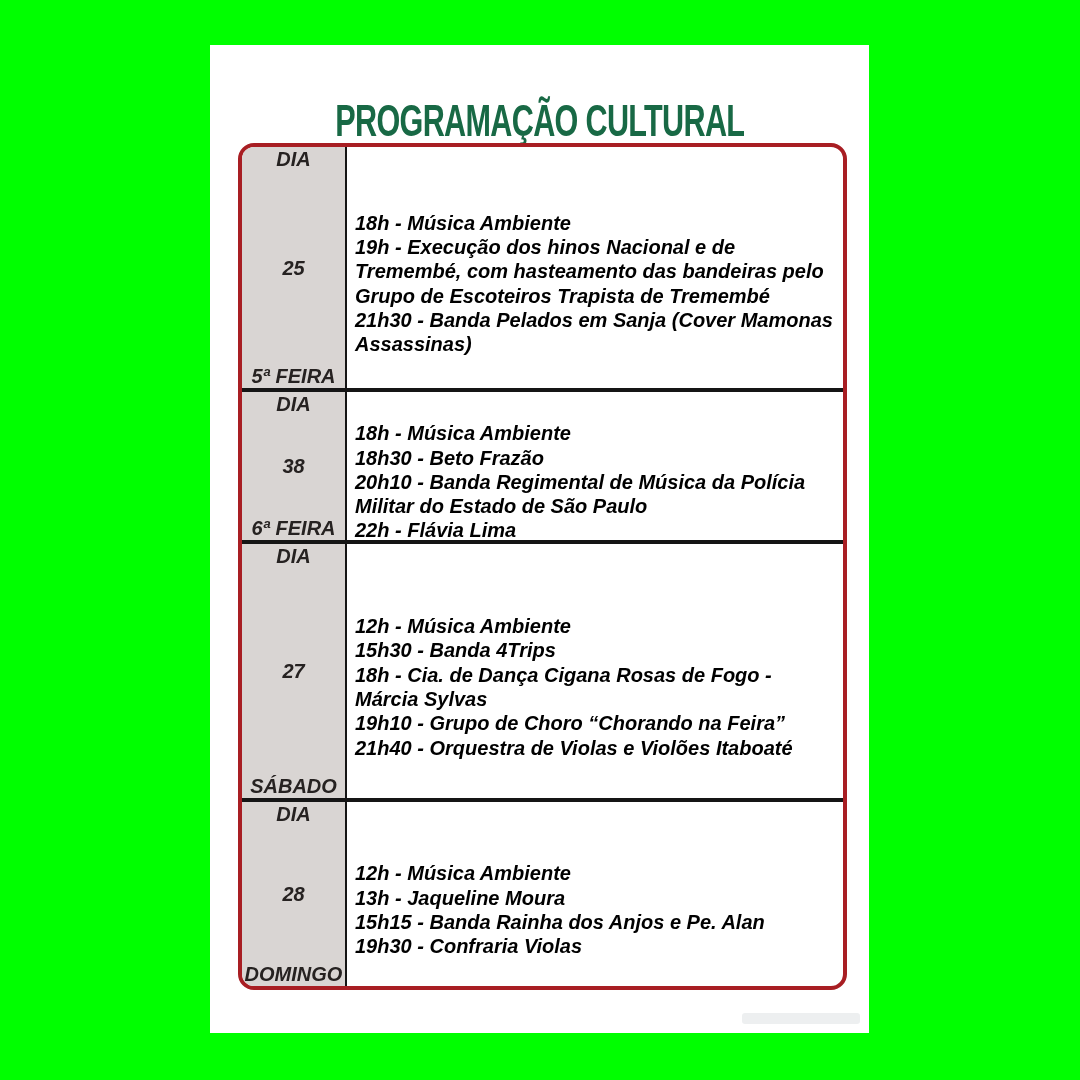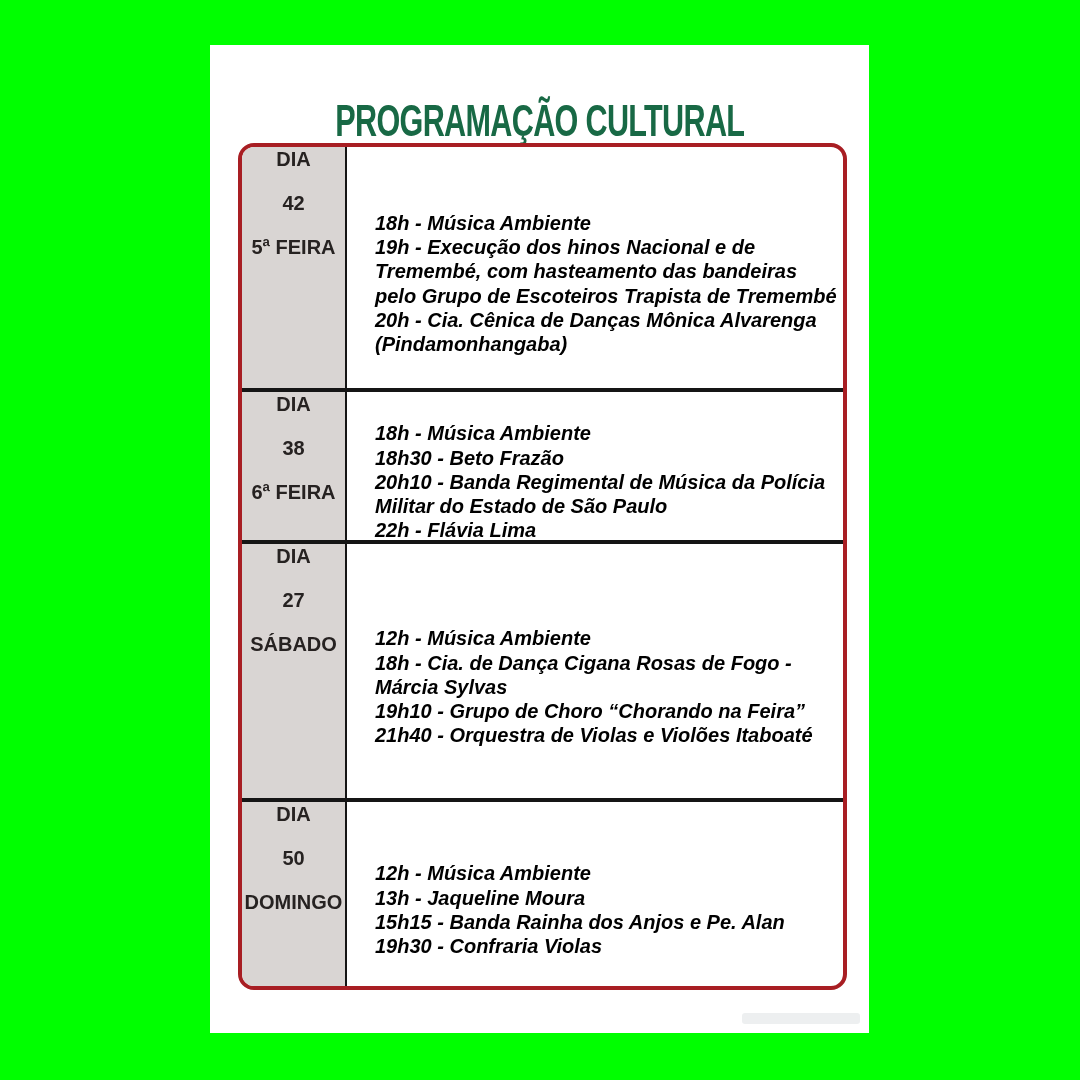--- a/index.html
+++ b/index.html
@@ -61,36 +61,37 @@
   .row-1 { height: 152px; }
   .row-2 { height: 258px; }
   .row-3 { height: 188px; }
   .day-cell {
     width: 105px;
     flex: 0 0 105px;
     background: var(--day-cell-gray);
     border-right: 2px solid var(--line-black);
     display: flex;
     flex-direction: column;
-    justify-content: flex-start;
+    justify-content: space-between;
     align-items: center;
     gap: 20px;
     font-size: 20px;
     font-weight: bold;
+    font-style: italic;
     color: var(--day-text);
     text-align: center;
     overflow: visible;
   }
   .day-cell > div { white-space: nowrap; line-height: 24px; }
   .events-cell {
     flex: 1 1 auto;
     display: flex;
     flex-direction: column;
     justify-content: center;
-    padding: 0 3px 0 28px;
+    padding: 0 3px 0 8px;
     font-size: 20px;
     font-weight: bold;
     font-style: italic;
     line-height: 24.3px;
     color: var(--event-text);
     margin-top: 32px;
   }
   .event-line { margin: 0; }
   .watermark {
     position: absolute;
@@ -106,27 +107,27 @@
 <div class="canvas">
   <div class="page">
 
     <h1 class="title"><span class="title-inner">PROGRAMAÇÃO CULTURAL</span></h1>
 
     <div class="table">
 
       <div class="row row-0">
         <div class="day-cell">
           <div>DIA</div>
-          <div>42</div>
+          <div>25</div>
           <div>5ª FEIRA</div>
         </div>
         <div class="events-cell">
             <p class="event-line">18h - Música Ambiente</p>
             <p class="event-line">19h - Execução dos hinos Nacional e de Tremembé, com hasteamento das bandeiras pelo Grupo de Escoteiros Trapista de Tremembé</p>
-            <p class="event-line">20h - Cia. Cênica de Danças Mônica Alvarenga (Pindamonhangaba)</p>
+            <p class="event-line">21h30 - Banda Pelados em Sanja (Cover Mamonas Assassinas)</p>
           </div>
       </div>
 
       <div class="row row-1">
         <div class="day-cell">
           <div>DIA</div>
           <div>38</div>
           <div>6ª FEIRA</div>
         </div>
         <div class="events-cell">
@@ -138,30 +139,31 @@
       </div>
 
       <div class="row row-2">
         <div class="day-cell">
           <div>DIA</div>
           <div>27</div>
           <div>SÁBADO</div>
         </div>
         <div class="events-cell">
             <p class="event-line">12h - Música Ambiente</p>
+            <p class="event-line">15h30 - Banda 4Trips</p>
             <p class="event-line">18h - Cia. de Dança Cigana Rosas de Fogo - Márcia Sylvas</p>
             <p class="event-line">19h10 - Grupo de Choro “Chorando na Feira”</p>
             <p class="event-line">21h40 - Orquestra de Violas e Violões Itaboaté</p>
           </div>
       </div>
 
       <div class="row row-3">
         <div class="day-cell">
           <div>DIA</div>
-          <div>50</div>
+          <div>28</div>
           <div>DOMINGO</div>
         </div>
         <div class="events-cell">
             <p class="event-line">12h - Música Ambiente</p>
             <p class="event-line">13h - Jaqueline Moura</p>
             <p class="event-line">15h15 - Banda Rainha dos Anjos e Pe. Alan</p>
             <p class="event-line">19h30 - Confraria Violas</p>
           </div>
       </div>
 

